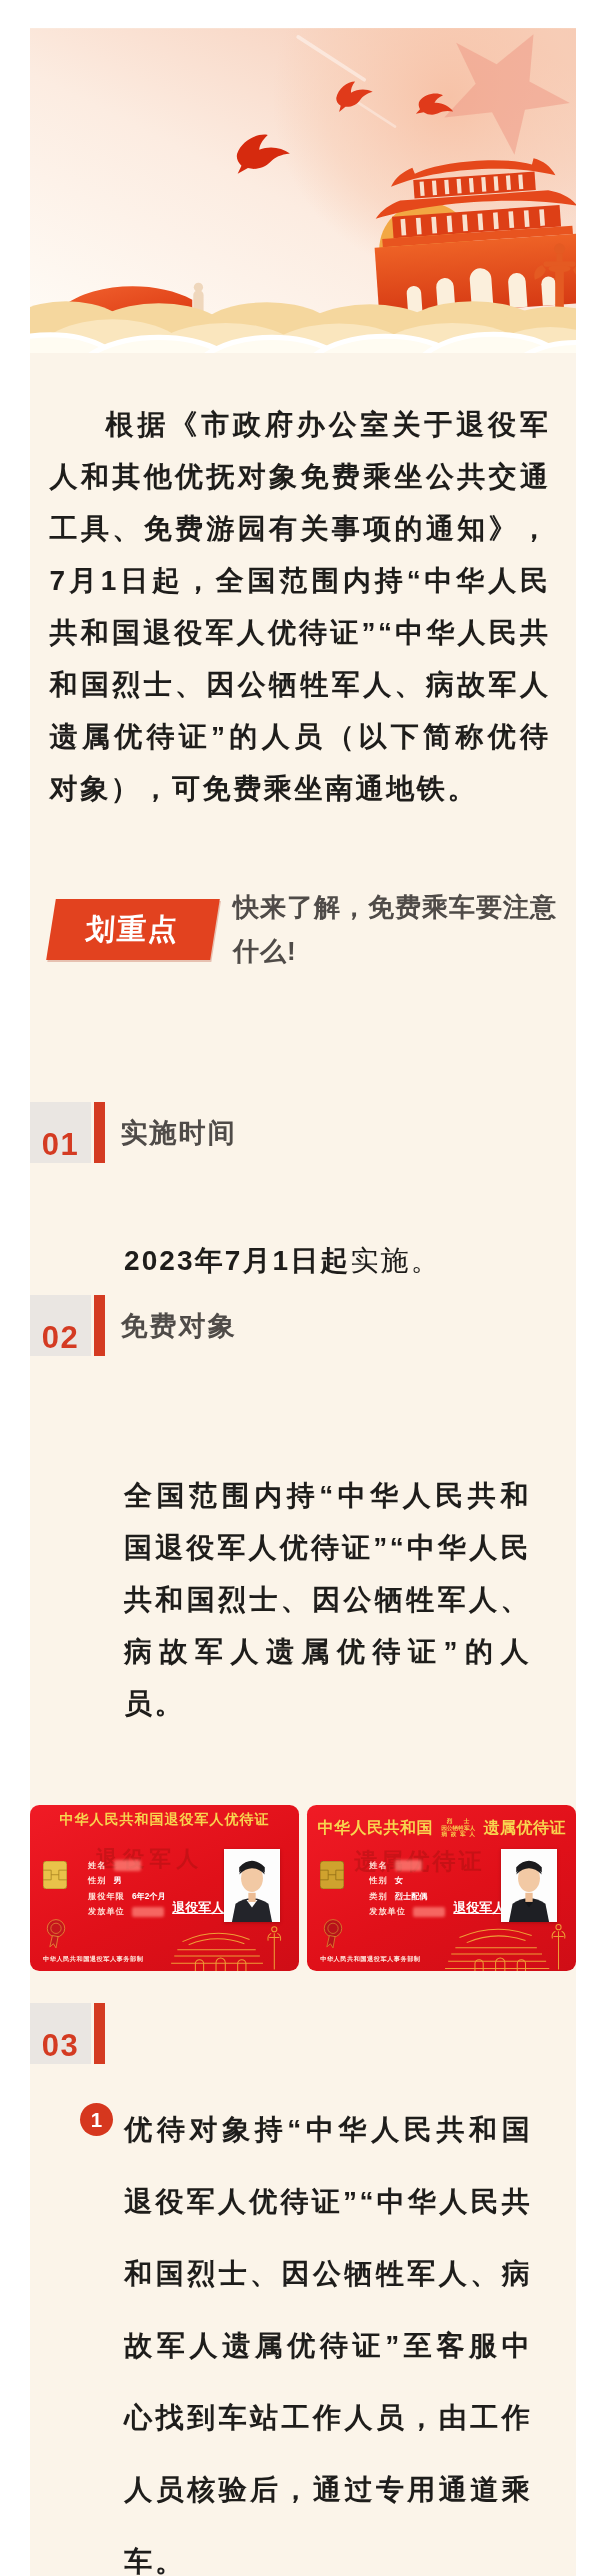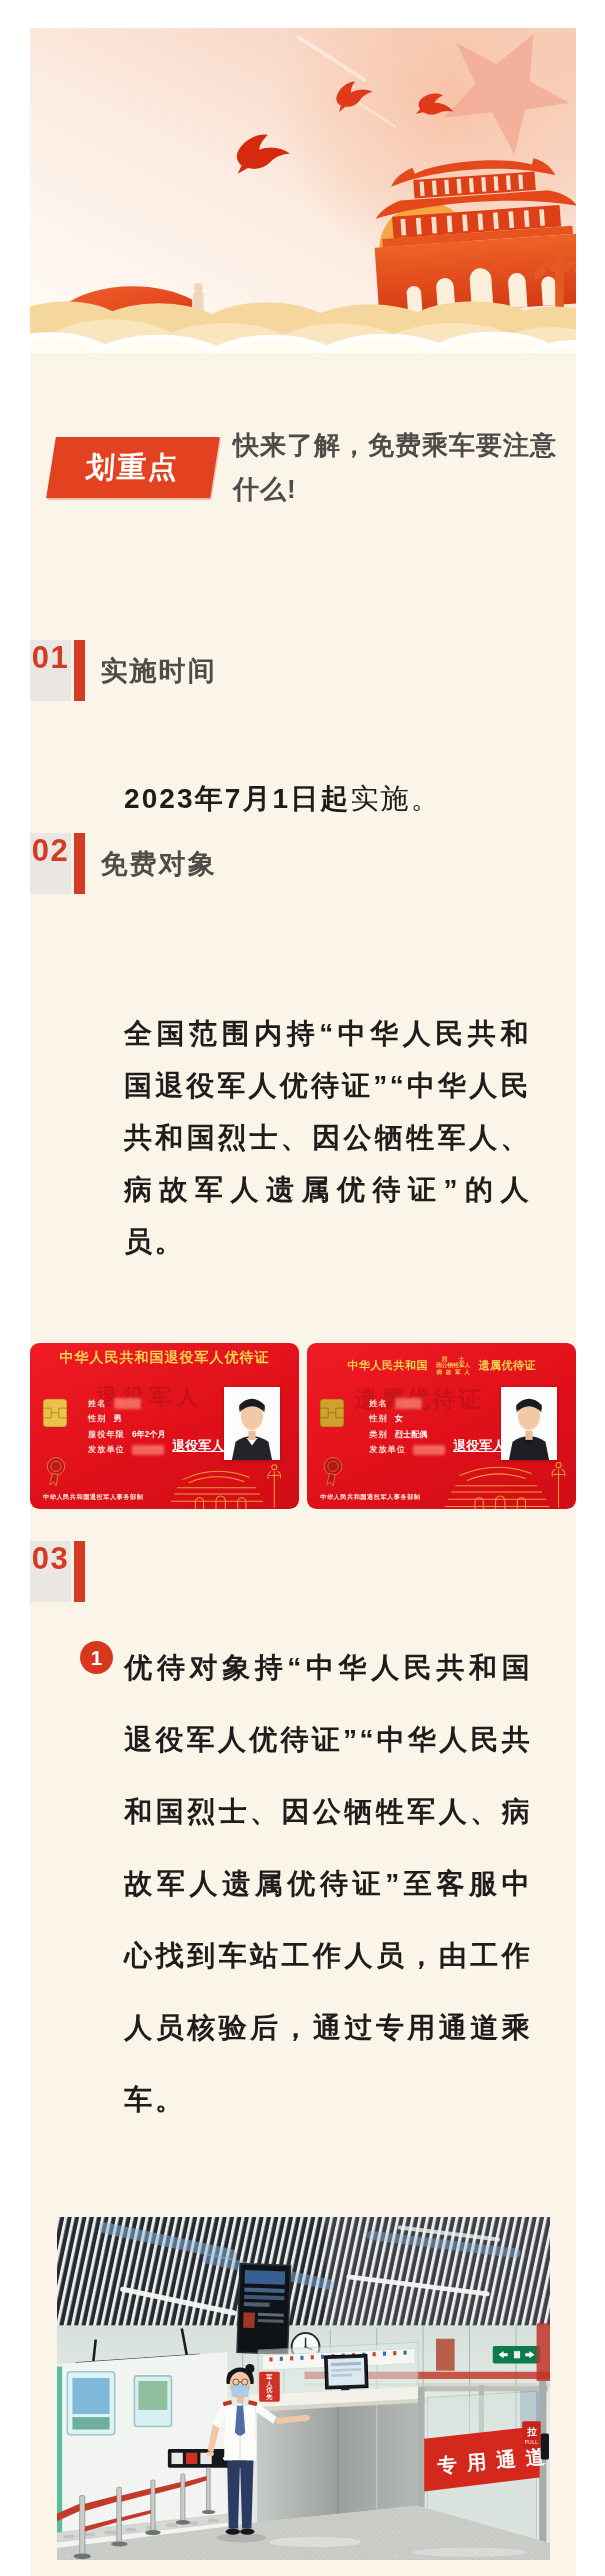--- a/index.html
+++ b/index.html
@@ -34,22 +34,22 @@
     width: 350px; margin-left: 18.5px;
     font-size: 26px; font-weight: 700; color: #4f4b48;
     line-height: 44px; letter-spacing: 1px;
   }
 
   .sec { display: flex; align-items: center; }
   .sec-01 { margin-top: 129px; }
   .sec-02 { margin-top: 8.2px; }
   .sec-03 { margin-top: 32px; }
   .sec-numbox {
-    width: 41px; height: 61px; background: #eae6e2;
-    display: flex; align-items: flex-start; justify-content: center;
+    width: 61px; height: 61px; background: #eae6e2;
+    display: flex; align-items: flex-end; justify-content: center;
   }
   .sec-num { color: #d43b22; font-size: 31px; font-weight: 700; letter-spacing: 1.5px; }
   .sec-bar { width: 10.8px; height: 61px; background: #d43b22; margin-left: 3.1px; }
   .sec-title { margin-left: 15.5px; font-size: 27px; font-weight: 700; color: #4f4b48; letter-spacing: 2.1px; }
 
   .date-line {
     margin: 72px 0 0 94px; font-size: 28px; line-height: 52px;
     color: #1e1d1b; letter-spacing: 2.1px;
   }
   .date-line .b { font-weight: 700; }
@@ -70,21 +70,21 @@
     position: absolute; left: 66px; top: 39px;
     font-size: 21.6px; font-weight: 700; letter-spacing: 5.2px;
     color: rgba(140,14,8,.32); white-space: nowrap;
   }
   .watermark.fam { left: 47px; top: 41px; font-size: 23px; letter-spacing: 3.1px; }
   .card-title {
     position: relative; margin-top: 6px; text-align: center;
     font-size: 14px; font-weight: 700; color: #f8d44f; letter-spacing: 1px;
   }
   .fam-title { display: flex; justify-content: center; align-items: center; margin-top: 12.4px; position: relative; }
-  .fam-title .big { font-size: 11px; font-weight: 700; color: #f8d44f; letter-spacing: 0.5px; }
+  .fam-title .big { font-size: 16px; font-weight: 700; color: #f8d44f; letter-spacing: 0.5px; }
   .fam-stack { margin: 0 2.6px; text-align: center; color: #f8d44f; font-weight: 700; }
   .fam-stack div { font-size: 5.7px; line-height: 6.7px; white-space: nowrap; }
   .fam-stack .sp1 { letter-spacing: 11.3px; text-indent: 11.3px; }
   .fam-stack .sp3 { letter-spacing: 3.6px; text-indent: 3.6px; }
   .chip { position: absolute; left: 13px; top: 56px; width: 24px; height: 28px; }
   .fields { position: absolute; left: 58px; top: 50px; font-size: 8.2px; color: #ffffff; }
   .fields.fam { left: 62px; }
   .frow { height: 15.5px; display: flex; align-items: flex-end; white-space: nowrap; }
   .flabel { letter-spacing: 1px; color: #ffe0d6; font-weight: 700; }
   .fval { margin-left: 7.2px; font-weight: 700; }
@@ -241,20 +241,21 @@
           <ellipse cx="40" cy="680" rx="150" ry="85"></ellipse>
             <ellipse cx="250" cy="690" rx="170" ry="90"></ellipse>
           <ellipse cx="470" cy="685" rx="160" ry="85"></ellipse>
             <ellipse cx="690" cy="688" rx="170" ry="90"></ellipse>
           <ellipse cx="900" cy="682" rx="160" ry="88"></ellipse>
             <ellipse cx="1060" cy="695" rx="140" ry="85"></ellipse>
         </g>
       </g>
     </svg>
 
+    <p class="intro">根据《市政府办公室关于退役军人和其他优抚对象免费乘坐公共交通工具、免费游园有关事项的通知》，7月1日起，全国范围内持“中华人民共和国退役军人优待证”“中华人民共和国烈士、因公牺牲军人、病故军人遗属优待证”的人员（以下简称优待对象），可免费乘坐南通地铁。</p>
 
     <div class="highlight">
       <div class="badge">
         <span>划重点</span>
       </div>
       <div class="hl-text">快来了解，免费乘车要注意什么!</div>
     </div>
 
     <div class="sec sec-01">
       <div class="sec-numbox">

